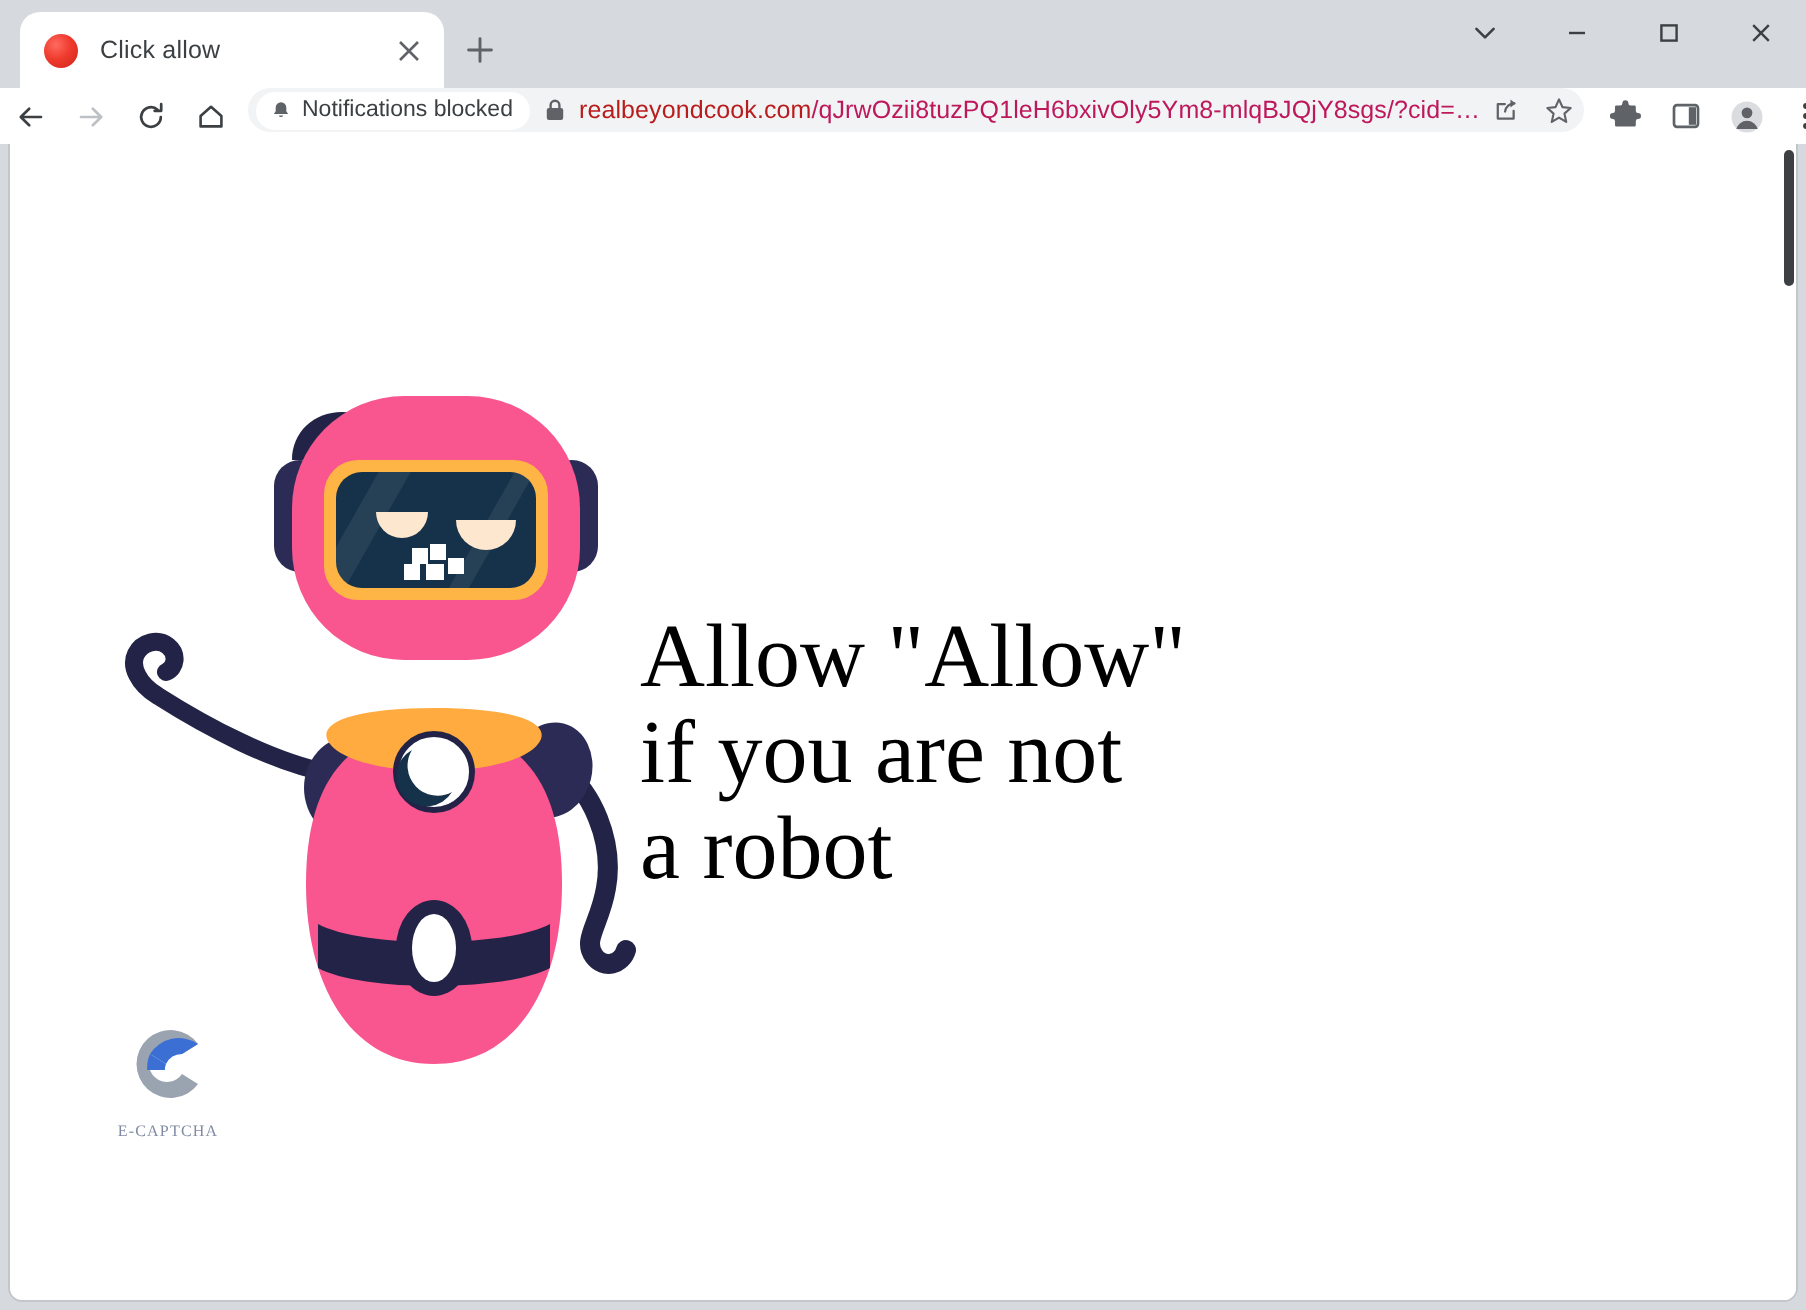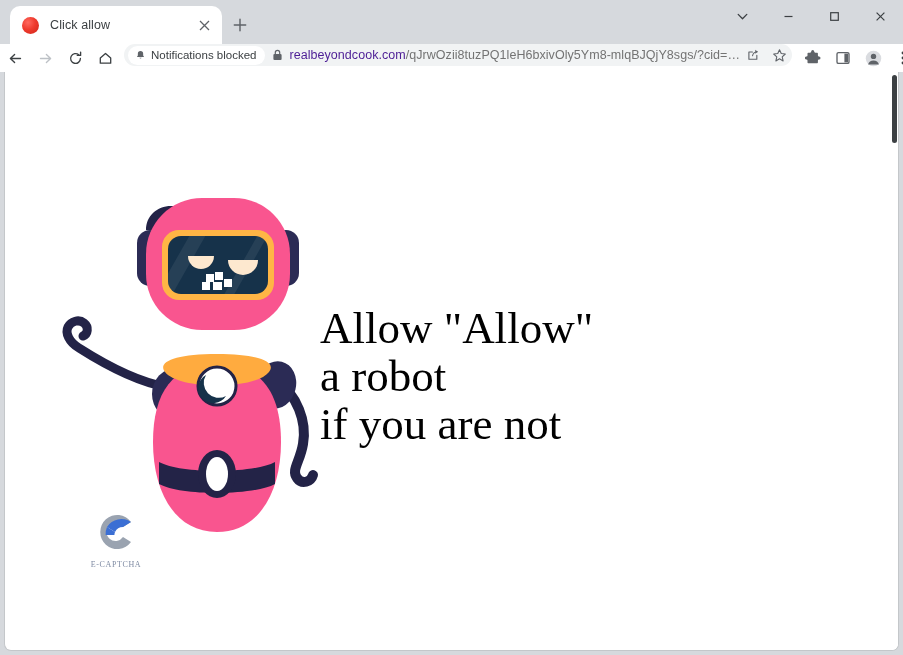--- a/index.html
+++ b/index.html
@@ -124,22 +124,22 @@
     width: 24px; flex: 0 0 auto;
   }
   .urltext {
     font-size: 12.5px;
     color: #202124;
     white-space: nowrap;
     overflow: hidden;
     flex: 1 1 auto;
     letter-spacing: 0.05px;
   }
-  .urltext .host { color: #4c1d95; }
-  .urltext .path { color: #737373; }
+  .urltext .host { color: #b91c1c; }
+  .urltext .path { color: #be185d; }
   .omni-icon {
     width: 26px; height: 22px;
     display: flex; align-items: center; justify-content: center;
     flex: 0 0 auto;
   }
   .tb-icon {
     width: 30px; height: 28px;
     display: flex; align-items: center; justify-content: center;
     flex: 0 0 auto;
   }
@@ -183,21 +183,21 @@
     font-size: 45px;
     line-height: 48px;
     color: #000000;
     white-space: nowrap;
   }
   .headline b { font-weight: normal; }
 
   
   .captcha {
     position: absolute;
-    left: 80px; top: 438px;
+    left: 48px; top: 438px;
     width: 62px;
     text-align: center;
   }
   .captcha-label {
     font-size: 8px;
     color: #7f8ba3;
     letter-spacing: 0.6px;
     margin-top: 2px;
     font-family: "Liberation Serif", serif;
   }
@@ -398,22 +398,22 @@
           <rect x="161" y="92" width="8" height="8"></rect>
           <rect x="170" y="90" width="8" height="8"></rect>
           <rect x="179" y="97" width="8" height="8"></rect>
           <rect x="157" y="100" width="8" height="8"></rect>
           <rect x="168" y="100" width="9" height="8"></rect>
         </g>
       </svg>
 
       <div class="headline">
         <div><span>Allow </span><span>"</span><b>Allow</b><span>"</span></div>
+        <div>if you are not</div>
         <div>a robot</div>
-        <div>if you are not</div>
       </div>
 
       <div class="captcha">
         <svg width="46" height="44" viewBox="0 0 46 44">
           <path d="M38 12 A17 17 0 1 0 38 32 L30 27 A9 9 0 1 1 30 17 Z" fill="#9aa3b0"></path>
           <path d="M38 12 A17 17 0 0 0 14 17 L22 22 A9 9 0 0 1 30 17 Z" fill="#3b6fd4"></path>
           <path d="M14 17 A17 17 0 0 0 12.6 25 L21.4 25 A9 9 0 0 1 22 22 Z" fill="#3b6fd4"></path>
         </svg>
         <div class="captcha-label">E-CAPTCHA</div>
       </div>

